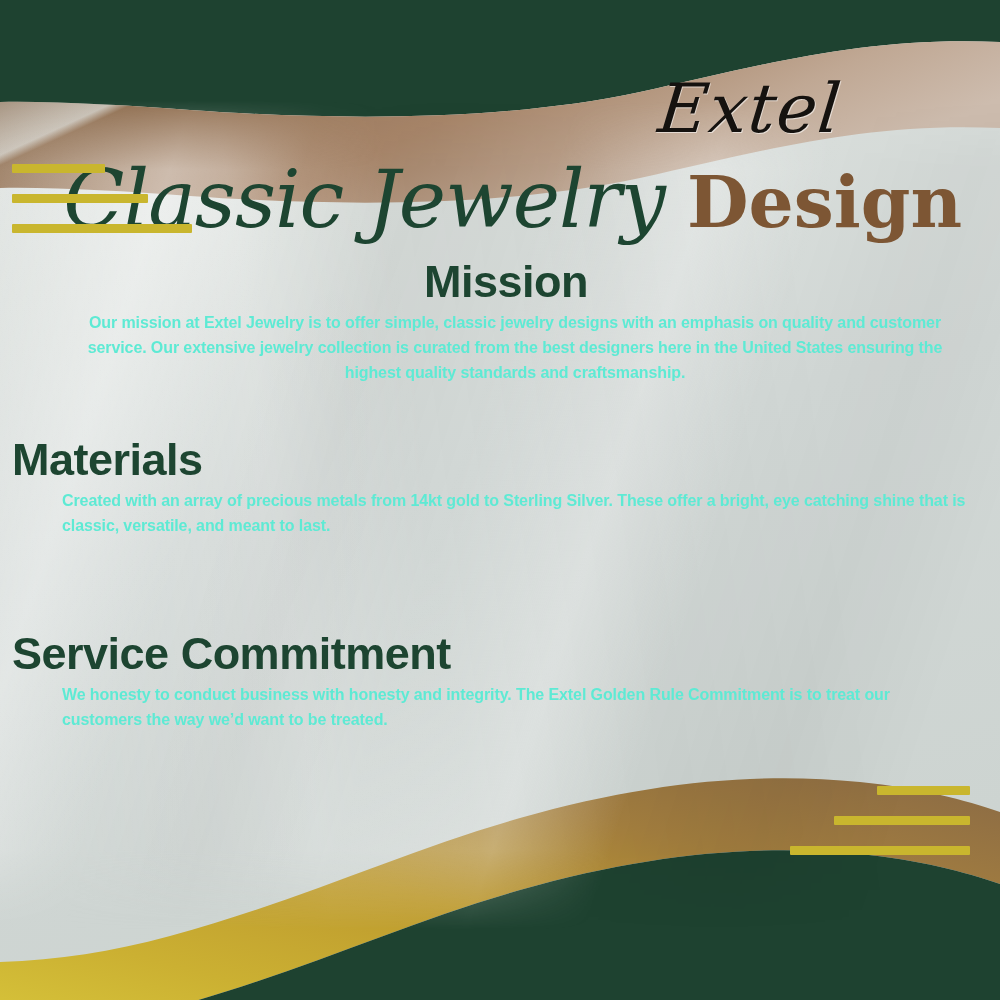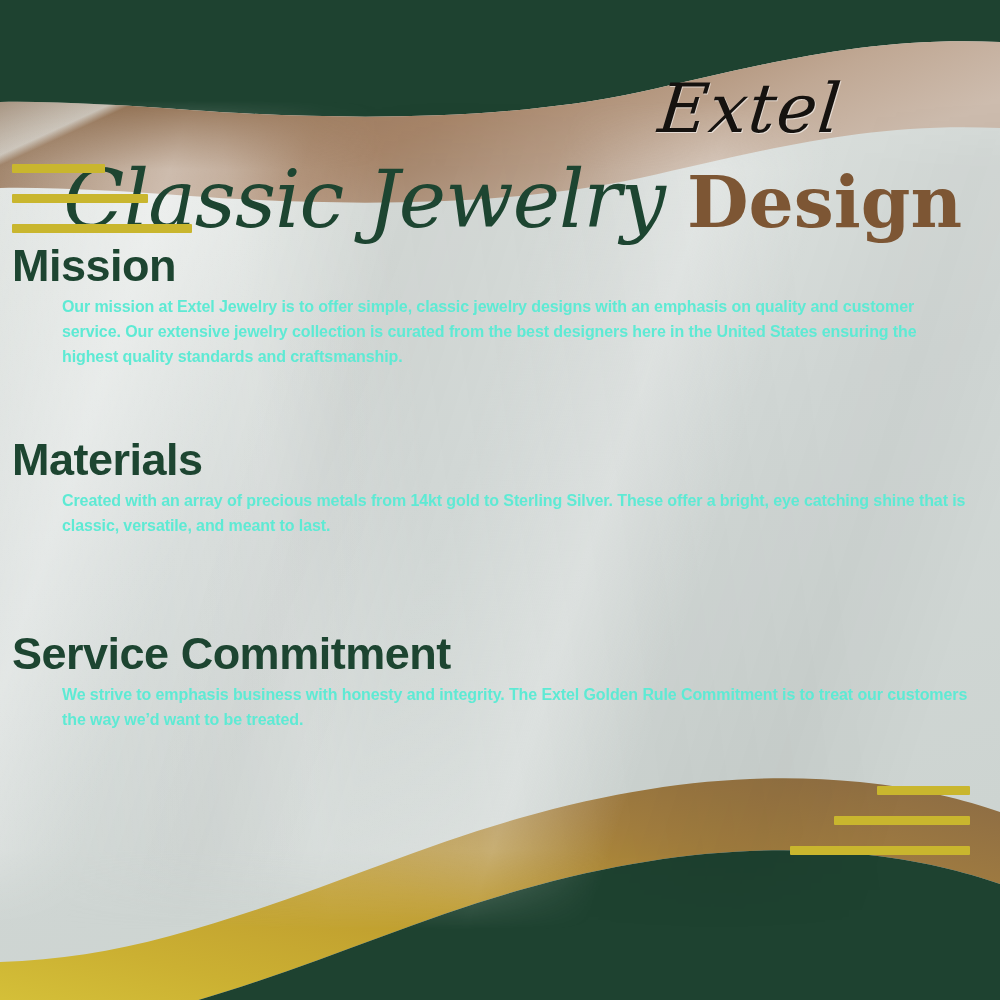--- a/index.html
+++ b/index.html
@@ -96,21 +96,21 @@
     white-space:nowrap;
   }
   .sec-body{
     font-family:"Liberation Sans",sans-serif;
     font-weight:700;
     font-size:16px;line-height:25px;
     color:#5eead4;
     margin:0 32px 0 62px;
     letter-spacing:-0.1px;
   }
-  #sec-mission{top:240px;}
+  #sec-mission{top:256px;text-align:center;}
   #sec-materials{top:434px;}
   #sec-service{top:586px;margin-top:42px;}
   #sec-giftbox{top:738px;}
   #sec-giftbox .sec-body{margin-right:250px;}
 </style>
 </head>
 <body>
 
 <div id="poster">
 
@@ -178,21 +178,21 @@
       <p class="sec-body">Our mission at Extel Jewelry is to offer simple, classic jewelry designs with an emphasis on quality and customer service. Our extensive jewelry collection is curated from the best designers here in the United States ensuring the highest quality standards and craftsmanship.</p>
     </div>
 
     <div class="section" id="sec-materials">
       <h2 class="sec-title">Materials</h2>
       <p class="sec-body">Created with an array of precious metals from 14kt gold to Sterling Silver. These offer a bright, eye catching shine that is classic, versatile, and meant to last.</p>
     </div>
 
     <div class="section" id="sec-service">
       <h2 class="sec-title">Service Commitment</h2>
-      <p class="sec-body">We strive to emphasis business with honesty and integrity. The Extel Golden Rule Commitment is to treat our customers the way we’d want to be treated.</p>
+      <p class="sec-body">We honesty to conduct business with honesty and integrity. The Extel Golden Rule Commitment is to treat our customers the way we’d want to be treated.</p>
     </div>
 
 
     <div class="rules" id="rules-bottom">
       <div class="rule r1"></div>
       <div class="rule r2"></div>
       <div class="rule r3"></div>
     </div>
 
   </div>

